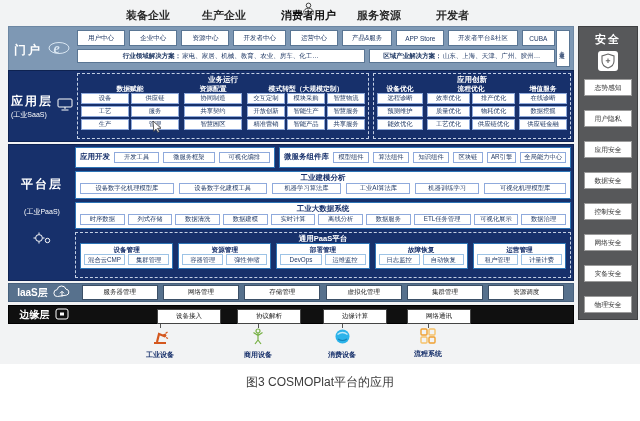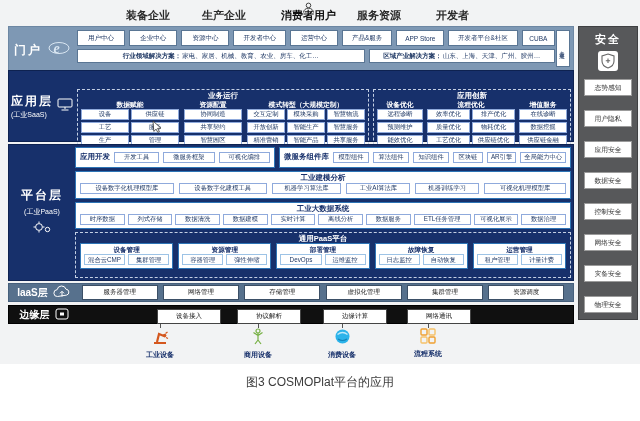--- a/index.html
+++ b/index.html
@@ -4,36 +4,36 @@
 <style>
   html,body{margin:0;padding:0;background:#fff;}
   .screen{position:relative;width:640px;height:421px;background:#fff;font-family:"Liberation Sans",sans-serif;overflow:hidden;}
   .abs{position:absolute;}
   .backdrop{left:0;top:0;width:640px;height:364px;background:#f2f3f4;}
   
   .actor{position:absolute;top:8px;font-size:11px;color:#2b2b2b;font-weight:600;white-space:nowrap;}
   .actor.strong{font-weight:800;color:#111;}
   
   .band{position:absolute;left:8px;width:566px;box-sizing:border-box;display:flex;}
-  .band-label{width:66px;flex:0 0 66px;display:flex;flex-direction:column;align-items:center;justify-content:center;color:#fff;gap:3px;}
+  .band-label{width:66px;flex:0 0 66px;display:flex;flex-direction:column;align-items:center;justify-content:center;color:#fff;gap:14px;}
   .band-label .big{font-size:12px;font-weight:bold;letter-spacing:2px;white-space:nowrap;}
   .band-label .small{font-size:7px;white-space:nowrap;}
   .portal{top:26px;height:48px;background:#7e98b4;border:1px solid #6d87a3;}
   .portal-content{position:relative;flex:1;padding:3px 18px 3px 2px;}
   .prow1{display:flex;gap:4px;height:16px;}
   .prow2{display:flex;gap:4px;height:14px;margin-top:3px;}
   .pbox{background:#fff;border:1px solid #5a7694;color:#1f3864;font-size:6.5px;display:flex;align-items:center;justify-content:center;white-space:nowrap;padding:0 2px;}
   .solution{flex:1;background:#fff;border:1px solid #5a7694;color:#1f3864;font-size:6.5px;display:flex;align-items:center;justify-content:center;white-space:nowrap;overflow:hidden;}
   .solution .b{font-weight:bold;margin-right:1px;}
   .vbox{position:absolute;right:3px;top:3px;width:12px;height:35px;background:#fff;border:1px solid #5a7694;color:#1f3864;font-size:5.5px;writing-mode:vertical-rl;display:flex;align-items:center;justify-content:center;letter-spacing:1px;}
   
   .navy{background:#17306b;border:1px solid #0e2250;}
   .appband{top:70px;height:72px;}
   .platband{top:144px;height:137px;}
-  .dashed-sec{position:absolute;top:18px;height:66px;border:1px dashed #c3cfe4;box-sizing:border-box;padding:1px 3px;}
+  .dashed-sec{position:absolute;top:2px;height:66px;border:1px dashed #c3cfe4;box-sizing:border-box;padding:1px 3px;}
   .sec-title{color:#fff;font-size:7.5px;font-weight:bold;text-align:center;line-height:9px;}
   .groups{display:flex;gap:4px;justify-content:space-between;}
   .grp-title{color:#fff;font-size:6.8px;font-weight:bold;text-align:center;line-height:9px;white-space:nowrap;}
   .grid{display:grid;gap:2px;}
   .box{background:#fff;border:1px solid #8faadc;color:#1f3864;font-size:6.3px;line-height:1;height:11px;display:flex;align-items:center;justify-content:center;white-space:nowrap;padding:0 1px;box-sizing:border-box;}
   
   .plat-content{flex:1;display:flex;flex-direction:column;gap:3px;padding:2px 2px 2px 0;}
   .panel{background:#fff;border:1px solid #2e75b6;box-sizing:border-box;}
   .row1{display:flex;gap:4px;height:21px;}
   .inline-panel{display:flex;align-items:center;gap:4px;padding:0 4px;justify-content:flex-end;}

